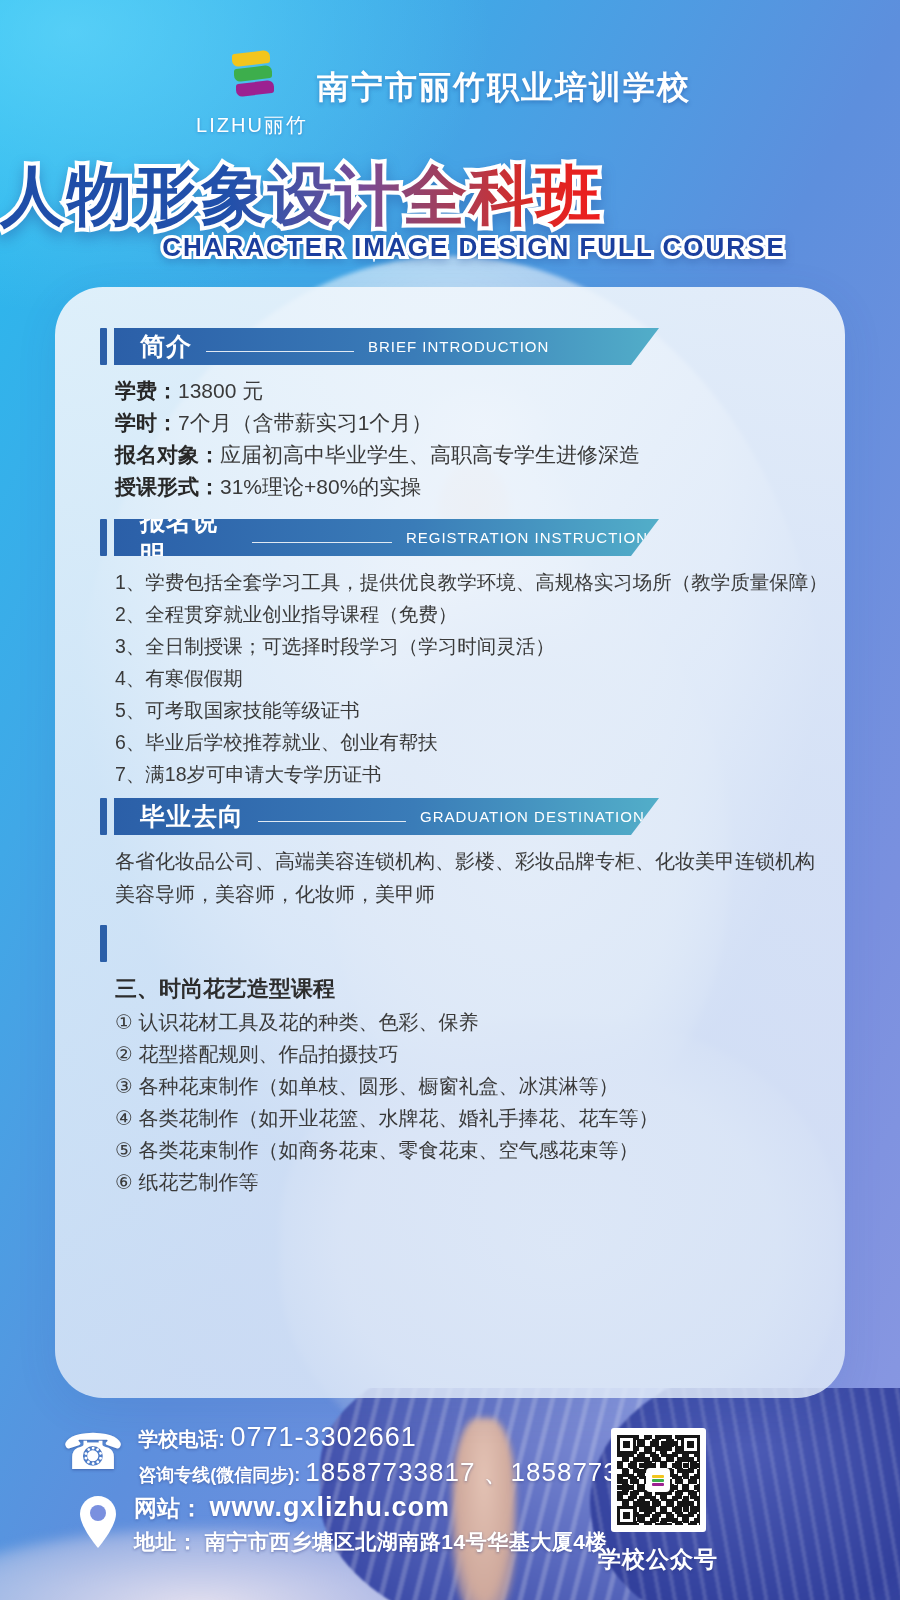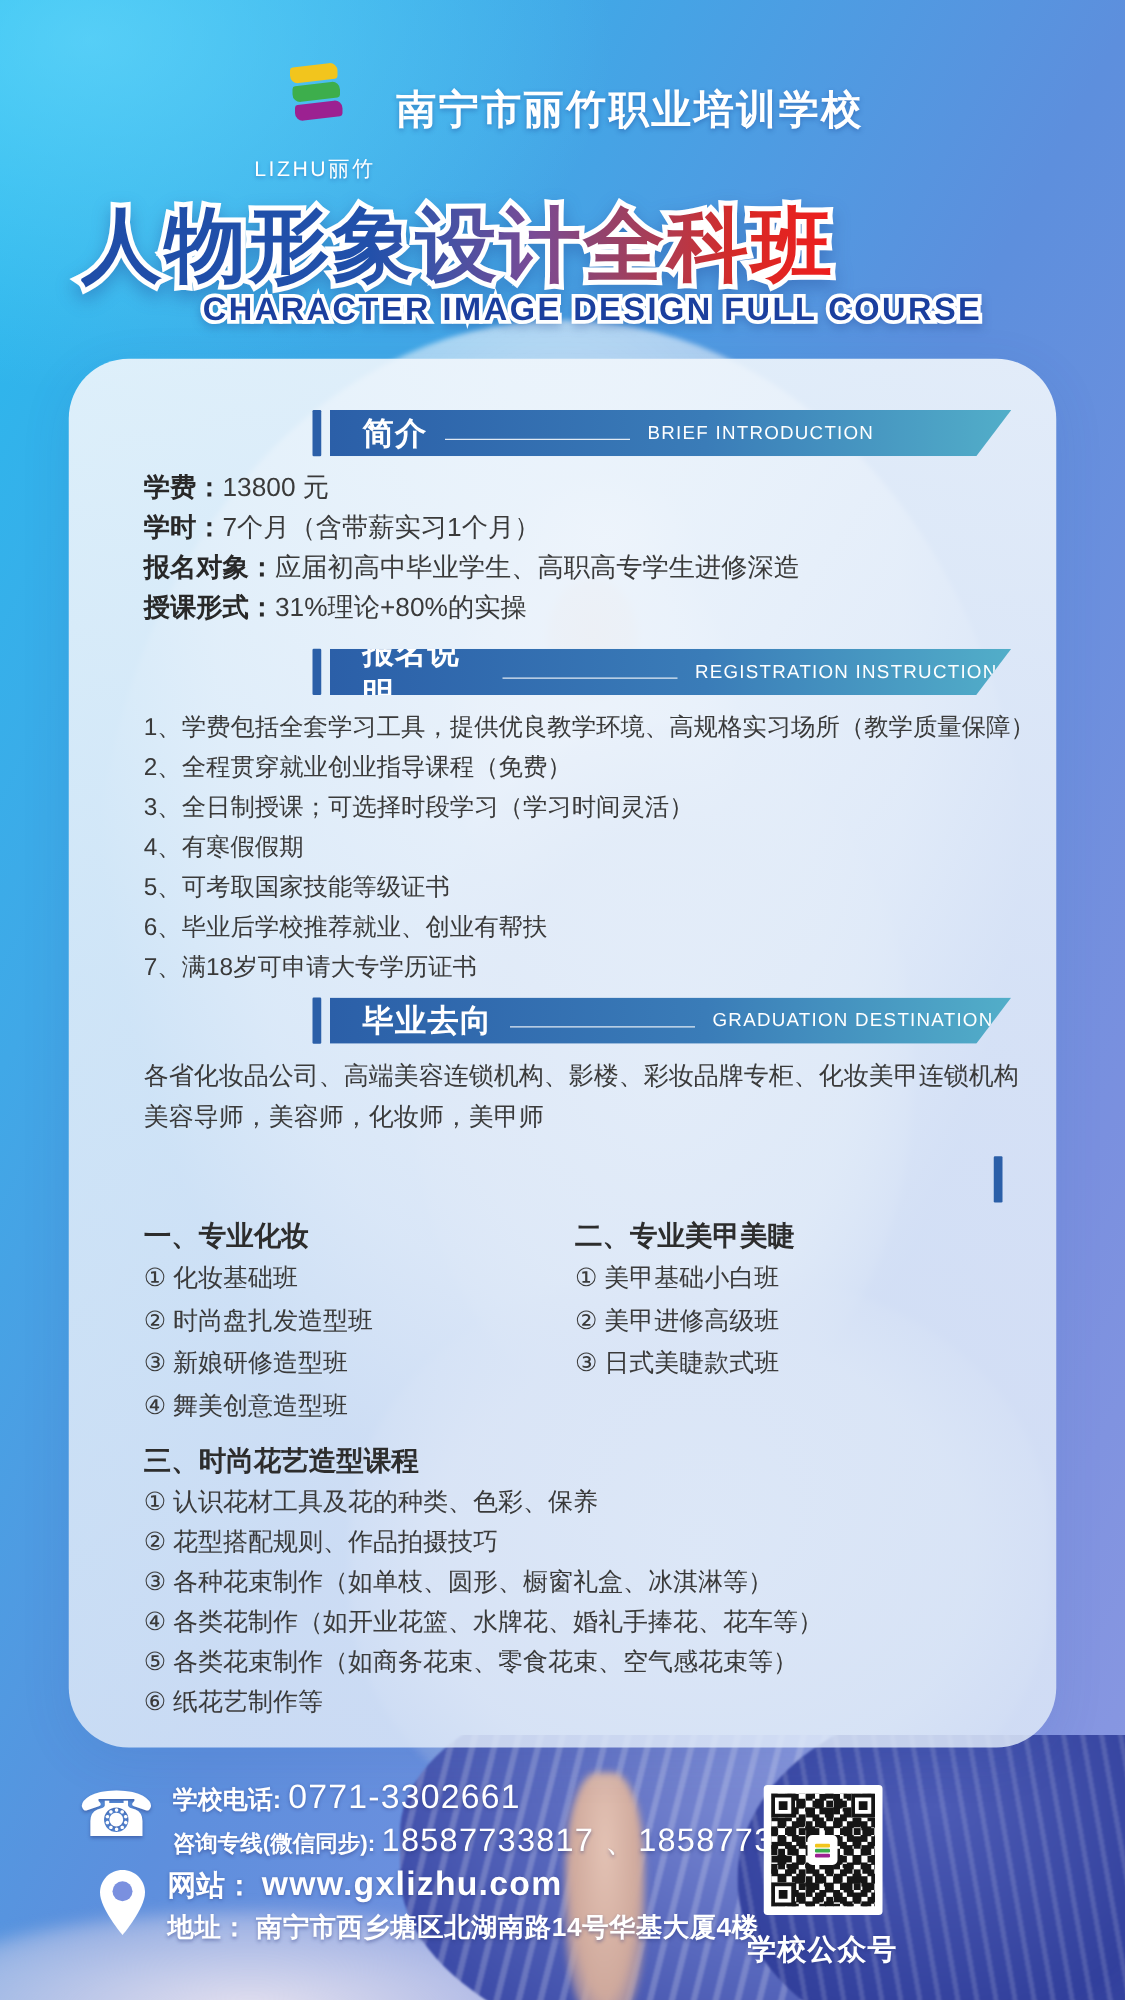--- a/index.html
+++ b/index.html
@@ -57,26 +57,26 @@
 
   
   .brand-row { position:absolute; left:0; top:52px; width:900px; display:flex; justify-content:center; align-items:flex-start; gap:22px; }
   .logo { width:86px; display:flex; flex-direction:column; align-items:center; }
   .logo-flag { position:relative; width:40px; height:48px; }
   .logo-flag i { position:absolute; left:0; width:38px; height:13px; display:block;
     border-radius:2px 7px 2px 7px; transform:skewY(-7deg); }
   .logo-flag i:nth-child(1){ top:0;  background:#f2c51d; }
   .logo-flag i:nth-child(2){ top:15px; left:2px; background:#3dae4c; }
   .logo-flag i:nth-child(3){ top:30px; left:4px; background:#9c2191; }
-  .logo-text { margin-top:24px; color:#fff; font-size:17px; letter-spacing:2px; white-space:nowrap;
+  .logo-text { margin-top:12px; color:#fff; font-size:20px; letter-spacing:2px; white-space:nowrap;
     text-shadow:0 1px 3px rgba(30,80,160,.4); }
   .school-name { color:#fff; font-size:32px; font-weight:700; letter-spacing:2px; margin-top:14px;
     text-shadow:0 2px 4px rgba(25,70,150,.45); }
 
-  .title-wrap { position:absolute; left:0; top:152px; width:732px; text-align:center;
+  .title-wrap { position:absolute; left:0; top:152px; width:732px; text-align:left;
     filter:drop-shadow(0 6px 7px rgba(25,60,140,.35)); }
   .title-stack { position:relative; display:inline-block; }
   .title-back, .title-front {
     font-size:65px; font-weight:900; letter-spacing:2px; white-space:nowrap;
     font-family:"Liberation Sans","DejaVu Sans",sans-serif;
   }
   .title-back { color:#fff; -webkit-text-stroke:8px #fff;
     text-shadow:0 0 2px #fff, 0 0 4px #fff; }
   .title-front { position:absolute; left:0; top:0;
     background:linear-gradient(90deg,#1f4da8 0%,#2150aa 38%,#3b53a8 46%,#54509f 52%,#7a4b96 60%,#8f4470 68%,#b13a4e 78%,#d62a26 87%,#ef1d1d 100%);
@@ -90,21 +90,21 @@
 
   
   .card {
     position:absolute; left:55px; top:287px; width:790px; height:1111px;
     border-radius:48px;
     background:linear-gradient(180deg, rgba(240,246,252,.90) 0%, rgba(230,239,250,.86) 45%, rgba(222,233,248,.84) 100%);
     box-shadow:0 10px 40px rgba(40,80,160,.10);
     padding:41px 36px 0 45px;
   }
 
-  .section-head { display:flex; align-items:stretch; height:37px; margin-bottom:10px;justify-content:flex-end; }
+  .section-head { display:flex; align-items:stretch; height:37px; margin-bottom:10px; }
   .section-head .bar { width:7px; background:#2b5fa8; margin-right:7px; border-radius:1px; }
   .section-head .banner {
     width:545px; display:flex; align-items:center; gap:14px; padding-left:26px;
     background:linear-gradient(90deg,#2b5fa8 0%,#3a7cb8 55%,#52aec9 100%);
     clip-path:polygon(0 0, 100% 0, calc(100% - 28px) 100%, 0 100%);
   }
   .section-head .zh { color:#fff; font-size:25px; font-weight:700; letter-spacing:1px; }
   .section-head .rule { width:148px; height:1px; background:rgba(255,255,255,.85); margin-top:10px; }
   .section-head .en { color:#fff; font-size:15px; letter-spacing:1px; white-space:nowrap; }
 
@@ -255,35 +255,20 @@
     </div>
     <div class="body-block">
       <div class="grad-line">各省化妆品公司、高端美容连锁机构、影楼、彩妆品牌专柜、化妆美甲连锁机构</div>
       <div class="grad-line">美容导师，美容师，化妆师，美甲师</div>
     </div>
     <div class="gap14"></div>
 
     <div class="section-head">
       <div class="bar"></div>
     </div>
-    <div class="body-block majors-grid">
-      <div class="majors-col1">
-        <div class="majors-heading">一、专业化妆</div>
-        <div class="majors-item">① 化妆基础班</div>
-        <div class="majors-item">② 时尚盘扎发造型班</div>
-        <div class="majors-item">③ 新娘研修造型班</div>
-        <div class="majors-item">④ 舞美创意造型班</div>
-      </div>
-      <div class="majors-col2">
-        <div class="majors-heading">二、专业美甲美睫</div>
-        <div class="majors-item">① 美甲基础小白班</div>
-        <div class="majors-item">② 美甲进修高级班</div>
-        <div class="majors-item">③ 日式美睫款式班</div>
-      </div>
-    </div>
     <div class="body-block majors-col3">
       <div class="majors-heading">三、时尚花艺造型课程</div>
       <div class="majors-item">① 认识花材工具及花的种类、色彩、保养</div>
       <div class="majors-item">② 花型搭配规则、作品拍摄技巧</div>
       <div class="majors-item">③ 各种花束制作（如单枝、圆形、橱窗礼盒、冰淇淋等）</div>
       <div class="majors-item">④ 各类花制作（如开业花篮、水牌花、婚礼手捧花、花车等）</div>
       <div class="majors-item">⑤ 各类花束制作（如商务花束、零食花束、空气感花束等）</div>
       <div class="majors-item">⑥ 纸花艺制作等</div>
     </div>
   </div>

